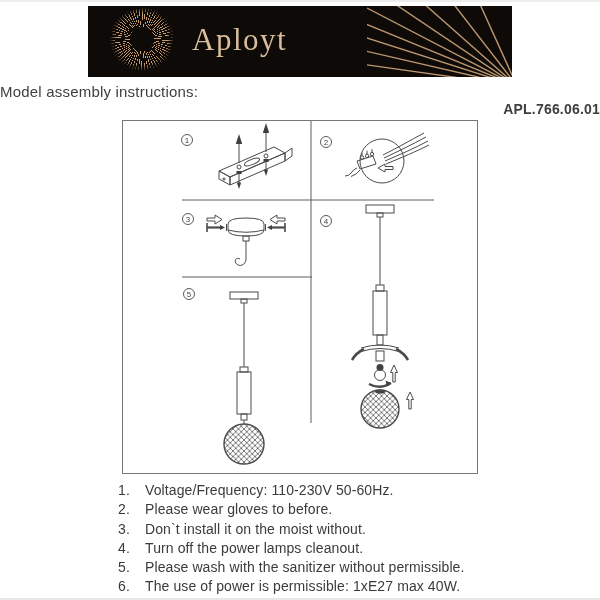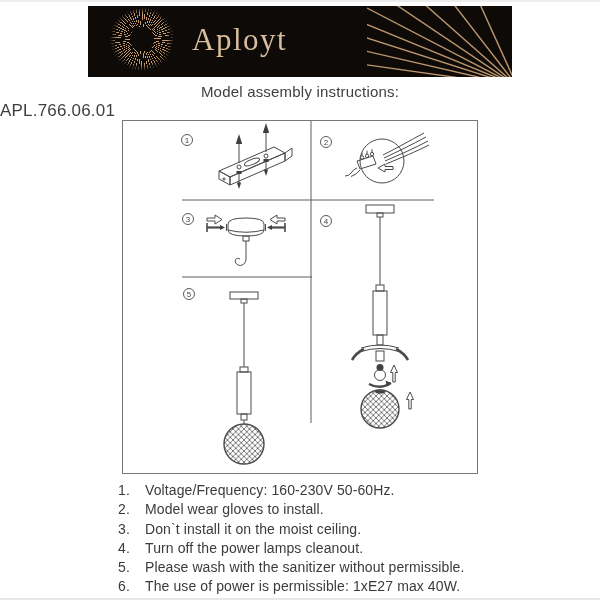--- a/index.html
+++ b/index.html
@@ -16,22 +16,22 @@
       radial-gradient(circle, #0d0a08 0 12px, rgba(13,10,8,0) 12.5px),
       radial-gradient(circle, rgba(13,10,8,0) 0 56%, #0d0a08 71%),
       repeating-conic-gradient(#c89c6e 0deg 1.5deg, rgba(13,10,8,0) 1.5deg 5.8deg);
   }
   .brand{
     position:absolute;left:104px;top:0;height:71px;line-height:68px;
     font-family:"Liberation Serif", serif;font-size:31px;letter-spacing:1.5px;color:#d8bd9c;
   }
   .fan{position:absolute;right:0;top:0;}
   
-  .h-title{position:absolute;left:0;top:81px;width:600px;text-align:center;font-size:15px;color:#3f3f3f;letter-spacing:.2px;}
-  .h-model{position:absolute;left:0;top:99px;width:600px;text-align:left;font-size:17px;color:#3f3f3f;letter-spacing:.2px;}
+  .h-title{position:absolute;left:0;top:81px;width:600px;text-align:left;font-size:15px;color:#3f3f3f;letter-spacing:.2px;}
+  .h-model{position:absolute;left:0;top:99px;width:600px;text-align:right;font-size:14px;color:#3f3f3f;letter-spacing:.2px;font-weight:bold;}
   
   .dbox{position:absolute;left:122px;top:118px;width:356px;height:354px;border:1px solid #787878;box-sizing:border-box;background:#fff;}
   .dbox svg{position:absolute;left:0;top:0;}
   .stepnum{
     position:absolute;width:12px;height:12px;border:1px solid #5a5a5a;border-radius:50%;
     font-size:8px;line-height:12px;text-align:center;color:#444;box-sizing:border-box;background:#fff;
   }
   
   .ilist{position:absolute;left:118px;top:479px;width:380px;}
   .irow{display:flex;font-size:14px;line-height:19.3px;color:#3b3b3b;letter-spacing:.1px;}
@@ -177,29 +177,29 @@
     <span class="stepnum" style="left:58px;top:13px">1</span>
     <span class="stepnum" style="left:197px;top:15px">2</span>
     <span class="stepnum" style="left:59px;top:92px">3</span>
     <span class="stepnum" style="left:197px;top:94px">4</span>
     <span class="stepnum" style="left:60px;top:167px">5</span>
   </div>
 
   <div class="ilist">
     <div class="irow">
       <span class="num">1.</span>
-      <span class="txt">Voltage/Frequency: 160-230V 50-60Hz.</span>
+      <span class="txt">Voltage/Frequency: 110-230V 50-60Hz.</span>
     </div>
     <div class="irow">
       <span class="num">2.</span>
-      <span class="txt">Model wear gloves to install.</span>
+      <span class="txt">Please wear gloves to before.</span>
     </div>
     <div class="irow">
       <span class="num">3.</span>
-      <span class="txt">Don`t install it on the moist ceiling.</span>
+      <span class="txt">Don`t install it on the moist without.</span>
     </div>
     <div class="irow">
       <span class="num">4.</span>
       <span class="txt">Turn off the power lamps cleanout.</span>
     </div>
     <div class="irow">
       <span class="num">5.</span>
       <span class="txt">Please wash with the sanitizer without permissible.</span>
     </div>
     <div class="irow">

